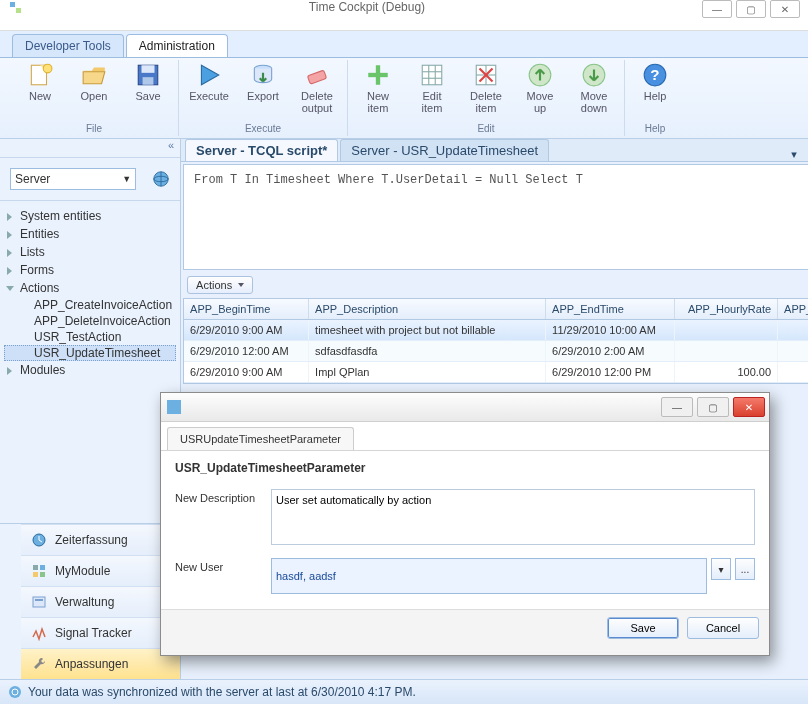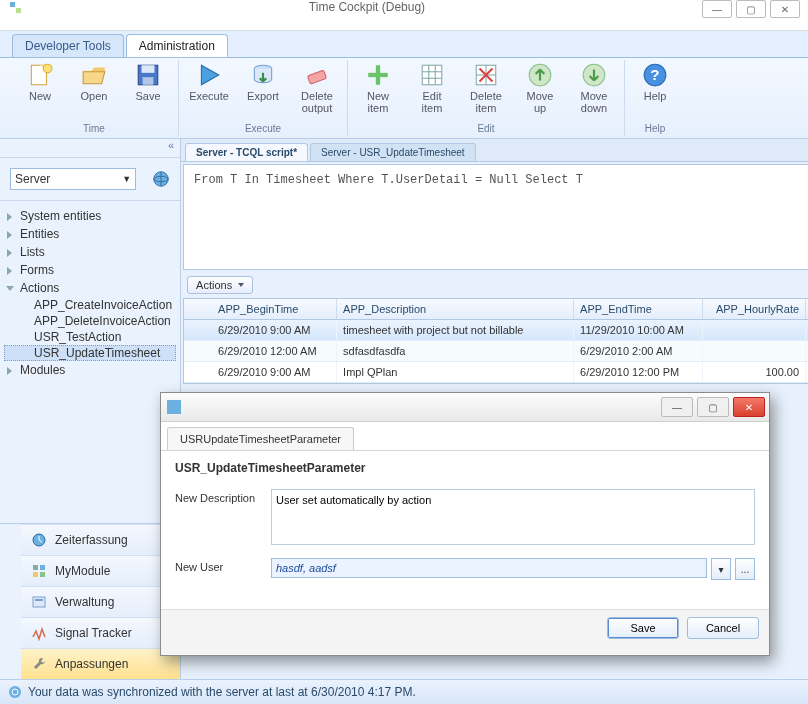--- a/index.html
+++ b/index.html
@@ -33,32 +33,32 @@
 .tree .node::before{content:"";position:absolute;left:3px;top:6px;width:0;height:0;border-top:4px solid transparent;border-bottom:4px solid transparent;border-left:5px solid #8aa;}
 .tree .node.open::before{border-left:none;border-top:5px solid #8aa;border-right:4px solid transparent;border-left:4px solid transparent;top:7px;left:2px;}
 .tree .child{padding:1px 4px 1px 30px;white-space:nowrap;}
 .tree .child.sel{background:#cde0f7;border:1px dotted #7aa0d0;padding:0 3px 0 29px;}
 .navblocks{border-top:1px solid #b9cfe8;}
 .navblock{padding:7px 10px;border-top:1px solid #d2e0f2;display:flex;align-items:center;gap:8px;background:linear-gradient(#f4f8fe,#e5eefb);margin-left:21px;}
 .navblock.sel{background:linear-gradient(#fff2c8,#ffe28f);}
 .navblock .nico{width:16px;height:16px;}
 .main{flex:1;display:flex;flex-direction:column;background:#e7f0fc;}
 .doctabs{height:22px;background:#e0ebfa;border-bottom:1px solid #b2c9e4;display:flex;align-items:flex-end;padding-left:4px;}
-.doctabs .dtab{padding:3px 10px;border:1px solid #b2c9e4;border-bottom:none;background:#d2e2f5;margin-right:2px;font-size:10px;color:#2a4a6a;border-top-left-radius:3px;border-top-right-radius:3px;}
+.doctabs .dtab{padding:3px 10px;border:1px solid #b2c9e4;border-bottom:none;background:#d2e2f5;margin-right:2px;font-size:13px;color:#2a4a6a;border-top-left-radius:3px;border-top-right-radius:3px;}
 .doctabs .dtab.active{background:#f5f9ff;font-weight:600;}
 .doctabs .spacer{flex:1;}
 .doctabs .ctl{padding:0 6px;color:#2a4a6a;cursor:pointer;font-size:11px;}
 .editor{background:#fff;border:1px solid #b2c9e4;margin:2px;height:88px;padding:8px 10px;font-family:Consolas,"Courier New",monospace;font-size:12px;color:#555;white-space:pre;overflow:auto;}
 .actionsbar{padding:4px 6px;}
 .actionsbtn{display:inline-flex;align-items:center;gap:4px;background:linear-gradient(#fefefe,#e6eefc);border:1px solid #abc3e0;border-radius:3px;padding:2px 8px;font-size:11px;}
 .actionsbtn::after{content:"";border-top:4px solid #556;border-left:3px solid transparent;border-right:3px solid transparent;margin-left:2px;}
 .grid{margin:0 2px;background:#fff;border:1px solid #b2c9e4;}
 .grid-head{display:flex;background:linear-gradient(#f7faff,#e4eefb);border-bottom:1px solid #b2c9e4;}
 .grid-head .gh{padding:4px 6px;border-right:1px solid #cdddee;font-size:11px;color:#2a4a6a;white-space:nowrap;overflow:hidden;}
-.c1{width:112px;margin-left:28px;}.c2{width:224px;}.c3{width:116px;}.c4{width:90px;text-align:right;}.c5{width:30px;}
+.c1{width:112px;}.c2{width:224px;}.c3{width:116px;}.c4{width:90px;text-align:right;}.c5{width:30px;}
 .grid-row{display:flex;border-bottom:1px solid #e4eefb;font-size:11px;}
 .grid-row .gc{padding:4px 6px;border-right:1px solid #eef4fb;white-space:nowrap;overflow:hidden;}
 .grid-row.sel{background:linear-gradient(#eaf3ff,#d5e7fc);}
 .grid-row.alt{background:#f6fbfe;}
 .statusbar{height:24px;background:linear-gradient(#eaf2fd,#d7e6f8);border-top:1px solid #b9cfe8;display:flex;align-items:center;padding:0 8px;color:#2a4a6a;gap:6px;}
 .statusbar .sico{width:14px;height:14px;}
 
 .modal{position:absolute;left:160px;top:392px;width:608px;height:262px;background:#f4f4f4;border:1px solid #8b8b8b;box-shadow:4px 6px 14px rgba(0,0,0,0.4);}
 .modal .mtitle{height:28px;background:linear-gradient(#fdfdfd,#e9e9e9);display:flex;align-items:center;border-bottom:1px solid #cfcfcf;}
 .modal .mtitle .mico{width:14px;height:14px;margin:0 6px;background:#6bb0e0;}
@@ -67,21 +67,21 @@
 .modal .mtitle .mbtn.close{background:linear-gradient(#f47a6a,#d9402e);color:#fff;border-color:#b22;}
 .modal .mtabs{height:28px;background:#fff;border-bottom:1px solid #d5d5d5;display:flex;align-items:flex-end;padding-left:6px;}
 .modal .mtab{padding:5px 12px;border:1px solid #ccc;border-bottom:none;background:#f7f7f7;font-size:11px;border-top-left-radius:3px;border-top-right-radius:3px;}
 .modal .mbody{padding:10px 14px;background:#fff;height:158px;box-sizing:border-box;}
 .modal .mheading{font-weight:600;font-size:12px;margin-bottom:14px;}
 .modal .mrow{display:flex;margin-bottom:10px;}
 .modal .mlabel{width:96px;padding-top:3px;font-size:11px;}
 .modal .mfield{flex:1;}
 .modal textarea{width:100%;height:56px;border:1px solid #bcd;font-family:inherit;font-size:11px;padding:4px;box-sizing:border-box;resize:none;}
 .modal .combo{display:flex;gap:4px;}
-.modal .combo input{flex:1;height:20px;border:1px solid #9cbce0;background:#eaf3ff;color:#1a4a9a;padding:2px 4px;font-size:11px;box-sizing:border-box;font-style:italic;}
+.modal .combo input{flex:1;height:36px;border:1px solid #9cbce0;background:#eaf3ff;color:#1a4a9a;padding:2px 4px;font-size:11px;box-sizing:border-box;}
 .modal .combo .cbtn{width:18px;height:20px;border:1px solid #9cbce0;background:linear-gradient(#fdfdfd,#e4eefb);font-size:10px;display:flex;align-items:center;justify-content:center;}
 .modal .mbuttons{height:36px;border-top:1px solid #ddd;background:#f4f4f4;display:flex;align-items:center;justify-content:flex-end;padding:0 10px;gap:8px;}
 .modal .mbuttons button{width:72px;height:22px;border:1px solid #9cbce0;background:linear-gradient(#fefefe,#e4eefb);border-radius:3px;font-size:11px;}
 .modal .mbuttons button.primary{box-shadow:0 0 0 1px #5a8ad0 inset;}
 </style>
 </head>
 <body>
 
 <div class="window">
 
@@ -120,21 +120,21 @@
           </div>
         <div class="ribbon-item">
             <span class="ico"><svg viewBox="0 0 24 24">
                 <rect x="3" y="3" width="18" height="18" fill="#4a78c8" stroke="#2a4a8a"></rect>
                 <rect x="6" y="3" width="12" height="7" fill="#dce8fa"></rect>
                 <rect x="7" y="14" width="10" height="7" fill="#afc8ea"></rect>
               </svg></span>
             <span>Save</span>
           </div>
       </div>
-      <div class="ribbon-group-label">Time</div>
+      <div class="ribbon-group-label">File</div>
     </div>
     <div class="ribbon-group">
       <div class="ribbon-items">
         <div class="ribbon-item">
             <span class="ico"><svg viewBox="0 0 24 24">
                 <polygon points="5,3 21,12 5,21" fill="#4aa0e0" stroke="#2a6aa0"></polygon>
               </svg></span>
             <span>Execute</span>
           </div>
         <div class="ribbon-item">

